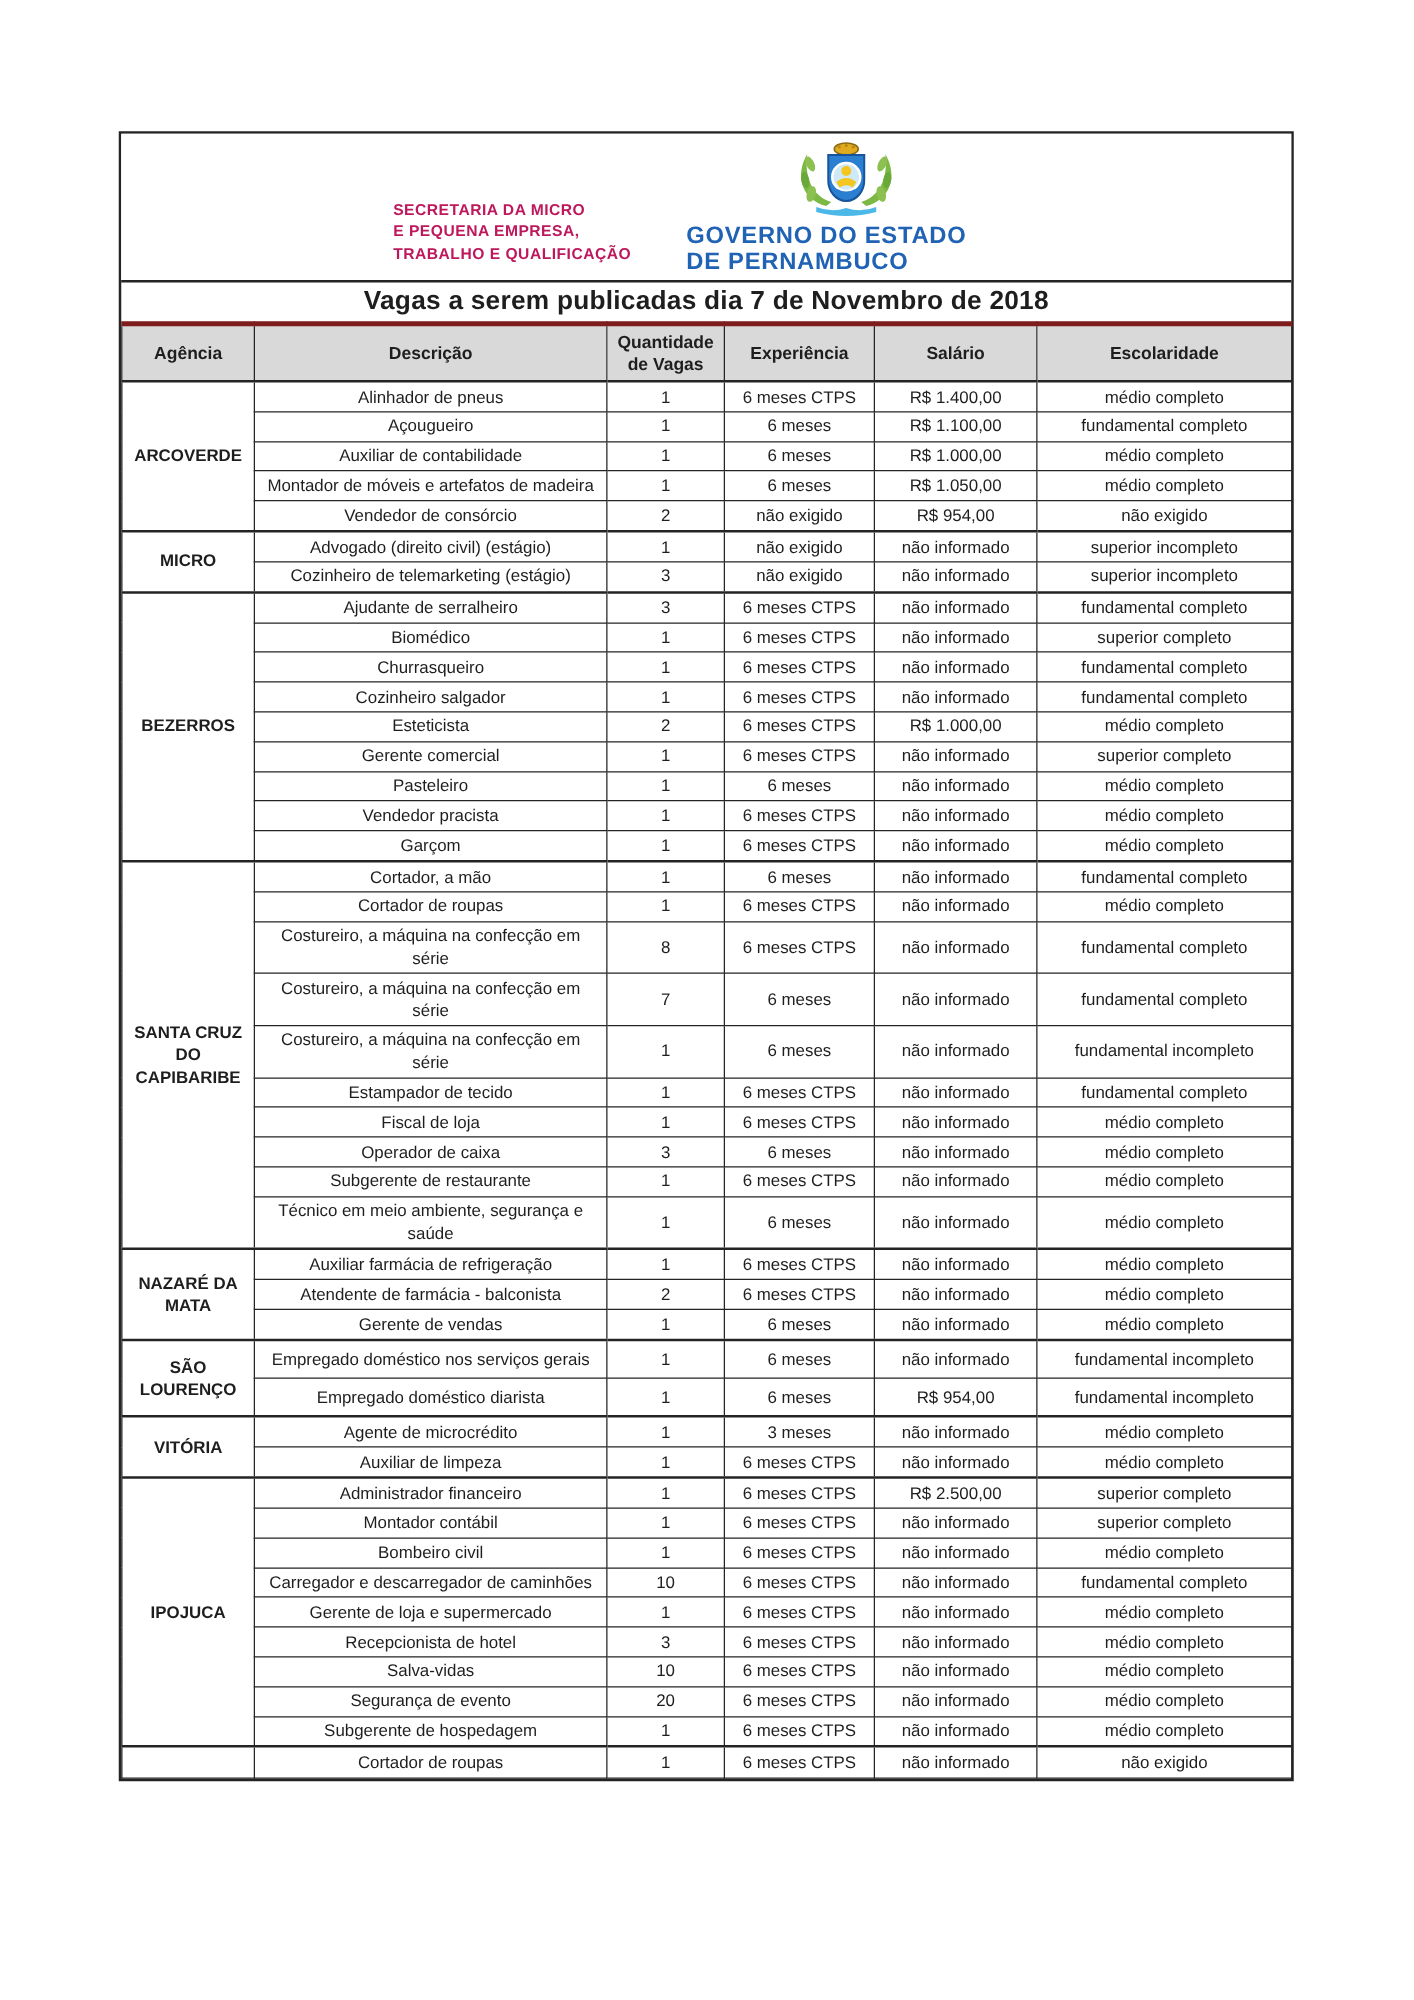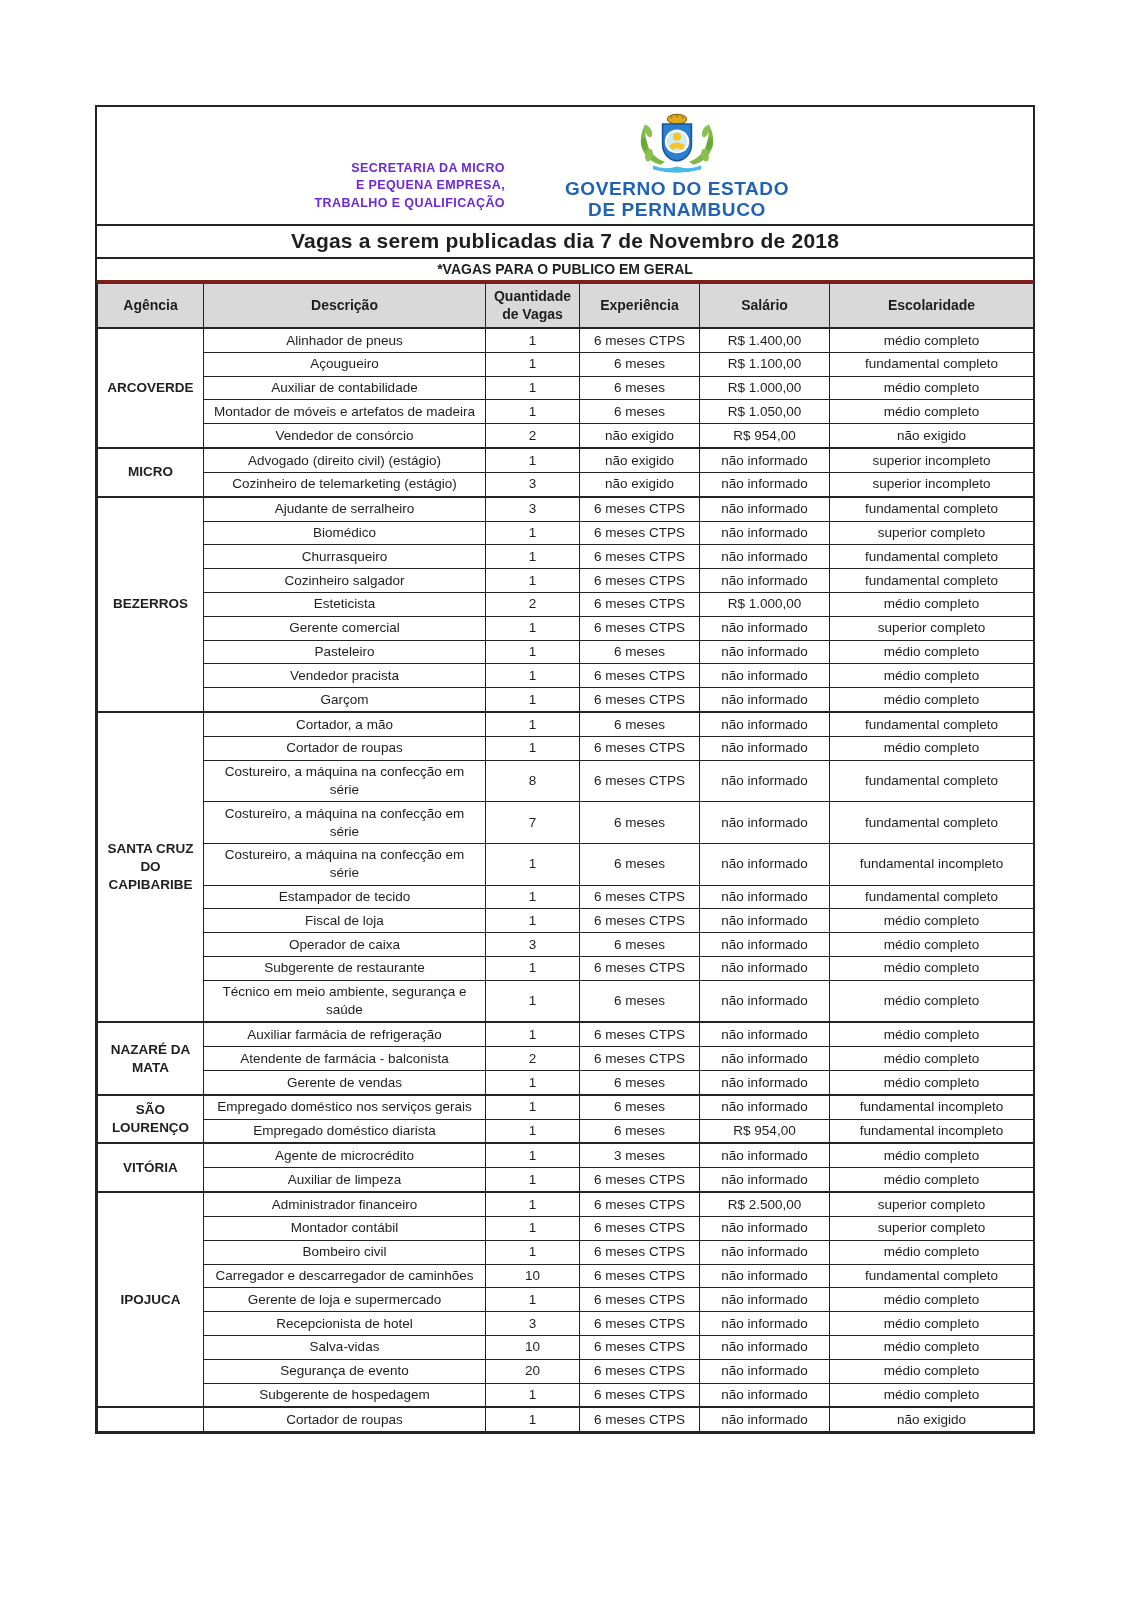--- a/index.html
+++ b/index.html
@@ -13,28 +13,27 @@
   .frame {
     position:absolute; left:95px; top:105px; width:940px;
     border:2px solid #242424;
     box-sizing:border-box;
     background:#ffffff;
   }
   
   .letterhead { position:relative; height:117px; background:#ffffff; }
   .secretaria {
     position:absolute; right:528px; bottom:12px;
-    text-align:right;
+    text-align:left;
     font-size:12.5px; font-weight:bold; letter-spacing:0.4px;
-    color:#6d28d9; line-height:1.4;
+    color:#be185d; line-height:1.4;
     white-space:nowrap;
   }
   .gov-block {
     position:absolute; left:452px; top:5px; width:256px;
-    text-align:center;
   }
   .gov-block svg { display:block; margin:0 auto; }
   .gov-text {
     font-size:19px; font-weight:bold; letter-spacing:0.6px;
     color:#2063b4; line-height:1.12; margin-top:2px;
     white-space:nowrap;
   }
   
   .title-row {
     border-top:2px solid #242424;
@@ -66,21 +65,21 @@
     font-size:14px; font-weight:bold; line-height:1.25;
     padding:4px 2px;
     border-bottom:2px solid #242424;
   }
   table.vagas tbody td {
     font-size:13.5px; line-height:1.32;
     padding:2.5px 5px;
     background:#ffffff;
   }
   table.vagas tbody td.agency {
-    font-weight:bold; padding:2px 3px; font-size:13.5px;
+    font-weight:bold; padding:12px 3px; font-size:13.5px;
   }
   table.vagas tbody tr.section-start td { border-top:2px solid #242424; }
 </style>
 </head>
 <body>
 
 <div class="page">
   <div class="frame">
 
     <div class="letterhead">
@@ -116,21 +115,20 @@
           <path d="M30 67 Q45 73 60 68 Q75 73 90 67 L90 72 Q60 80 30 72 Z" fill="#4cb8e8"></path>
         </svg>
         <div class="gov-text">
           <div>GOVERNO DO ESTADO</div>
           <div>DE PERNAMBUCO</div>
         </div>
       </div>
     </div>
 
     <div class="title-row">Vagas a serem publicadas dia 7 de Novembro de 2018</div>
-    <div class="subtitle-row">*VAGAS PARA O PUBLICO EM GERAL</div>
 
     <table class="vagas">
       <colgroup>
         <col style="width:106px">
         <col style="width:282px">
         <col style="width:94px">
         <col style="width:120px">
         <col style="width:130px">
         <col style="width:204px">
       </colgroup>

